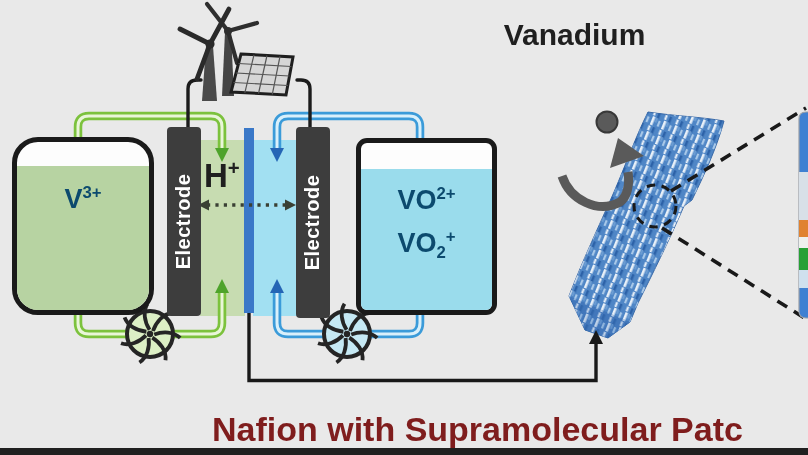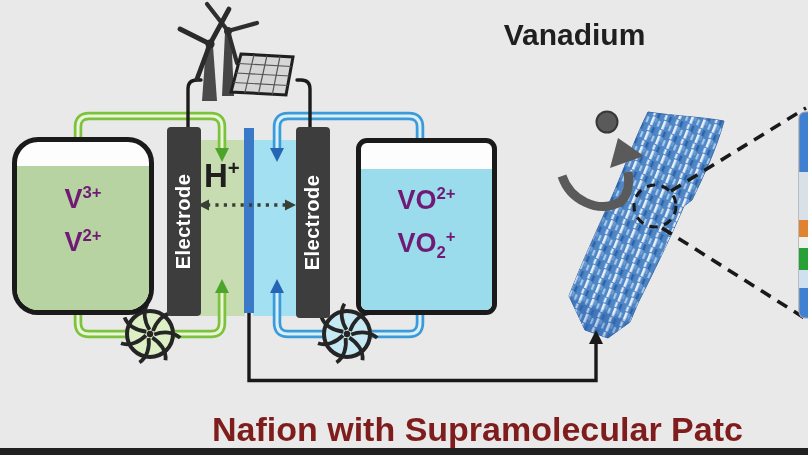--- a/index.html
+++ b/index.html
@@ -15,21 +15,21 @@
   
   #art{position:absolute;left:0;top:0;z-index:2;}
 
   
   .tank{position:absolute;background:#fdfdfd;border:5px solid #1a1a1a;border-radius:26px;overflow:hidden;z-index:3;}
   .tank-left{left:12px;top:137px;width:132px;height:168px;}
   .tank-right{left:356px;top:138px;width:131px;height:167px;border-radius:11px;}
   .liquid{position:absolute;left:0;right:0;bottom:0;}
   .liquid-green{top:24px;background:#b7d3a2;}
   .liquid-blue{top:26px;background:#9adcec;}
-  .tank-labels{position:absolute;left:0;right:0;top:36px;text-align:center;color:#701a75;
+  .tank-labels{position:absolute;left:0;right:0;top:36px;text-align:center;color:#0c4a6e;
     font-weight:bold;font-size:27px;line-height:1.6;}
   .tank-labels sup{font-size:62%;vertical-align:super;}
   .tank-labels sub{font-size:62%;vertical-align:sub;}
   .electrode{position:absolute;width:34px;background:#3d3d3d;border-radius:4px;z-index:3;
     display:flex;align-items:center;justify-content:center;}
   .electrode-left{left:167px;top:127px;height:189px;}
   .electrode-right{left:296px;top:127px;height:191px;}
   .electrode .vtext{transform:rotate(-90deg);white-space:nowrap;color:#ffffff;
     font-weight:bold;font-size:20px;letter-spacing:0.5px;}
 
@@ -181,21 +181,20 @@
     <g>
       <path d="M 562,176 C 570,200 598,214 620,202 C 627,197 630,185 628,172" fill="none" stroke="#5a5a5a" stroke-width="9"></path>
       <polygon points="618,138 610,168 644,156" fill="#5a5a5a"></polygon>
     </g>
   </svg>
 
   <div class="tank tank-left">
     <div class="liquid liquid-green"></div>
     <div class="tank-labels">
       <div><span>V</span><sup>3+</sup></div>
-      <div><span>V</span><sup>2+</sup></div>
     </div>
   </div>
 
   <div class="tank tank-right">
     <div class="liquid liquid-blue"></div>
     <div class="tank-labels">
       <div><span>VO</span><sup>2+</sup></div>
       <div><span>VO</span><sub>2</sub><sup>+</sup></div>
     </div>
   </div>

